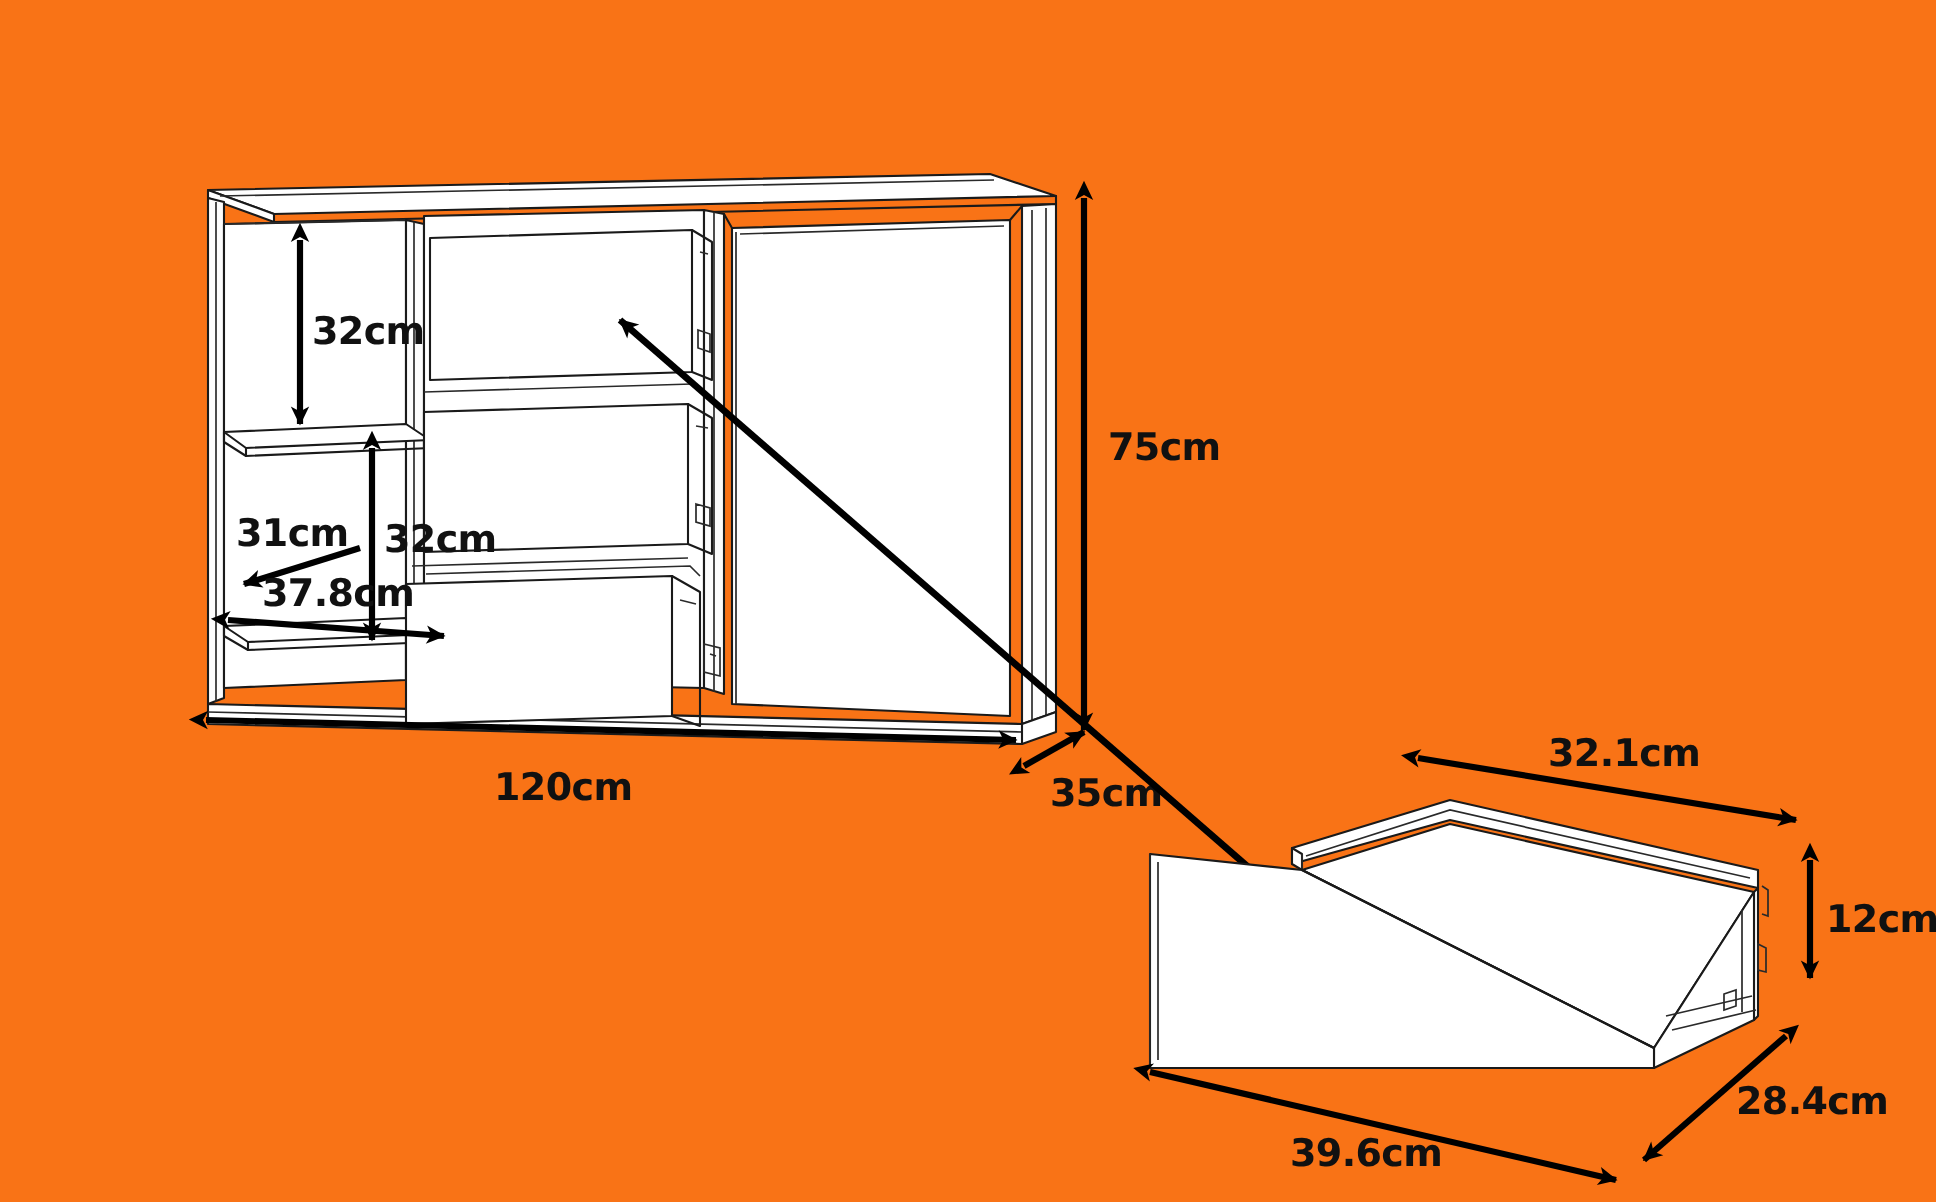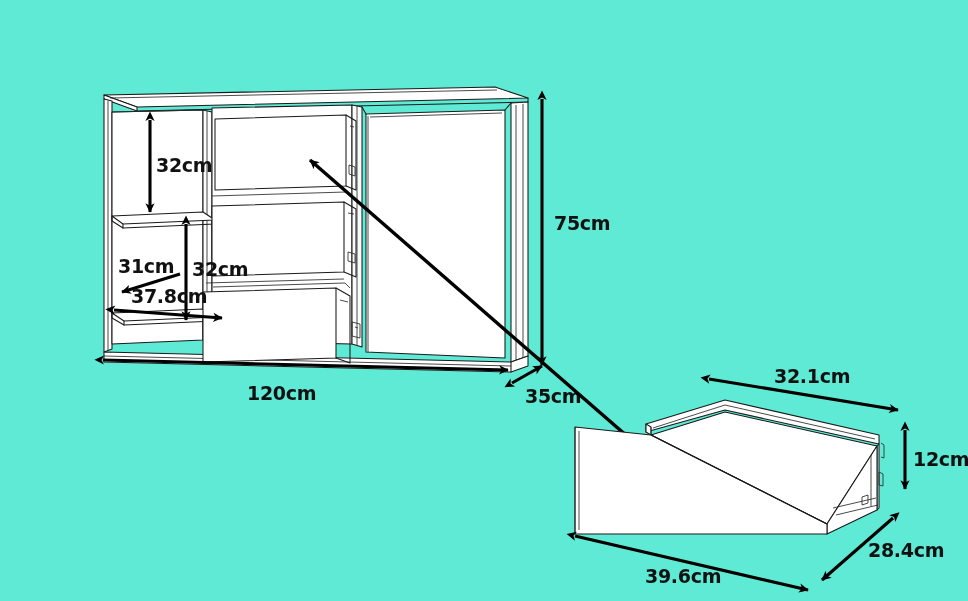--- a/index.html
+++ b/index.html
@@ -7,21 +7,21 @@
     padding: 0;
     background: #ffffff;
   }
   body {
     font-family: "DejaVu Sans", sans-serif;
   }
   #stage {
     position: relative;
     width: 968px;
     height: 601px;
-    background: #5eead4;
+    background: #f97316;
     overflow: hidden;
   }
   #stage svg {
     position: absolute;
     left: 0;
     top: 0;
   }
   .dim-label {
     font-family: "DejaVu Sans", sans-serif;
     font-weight: 700;

